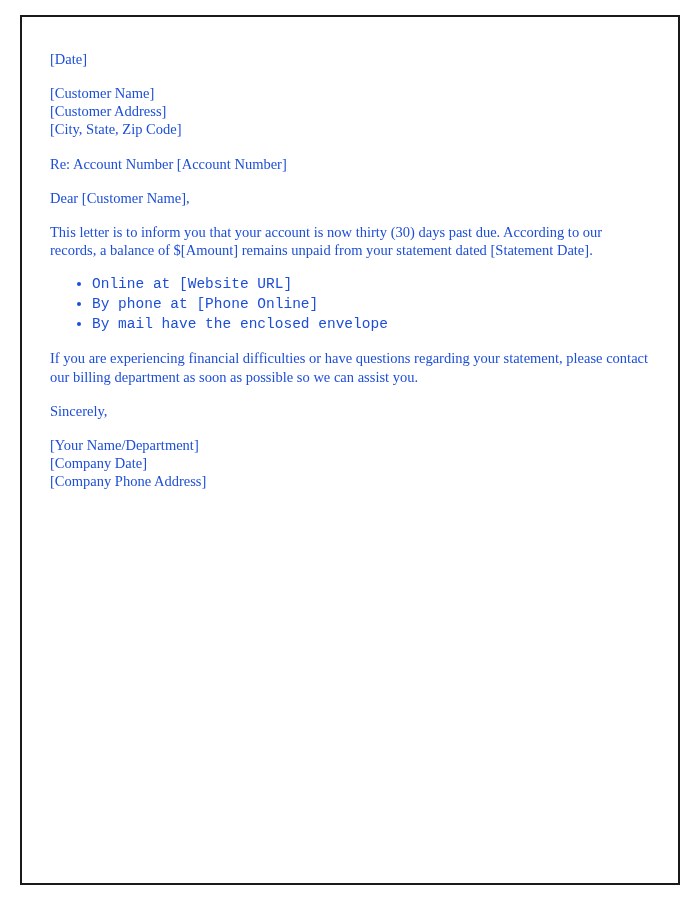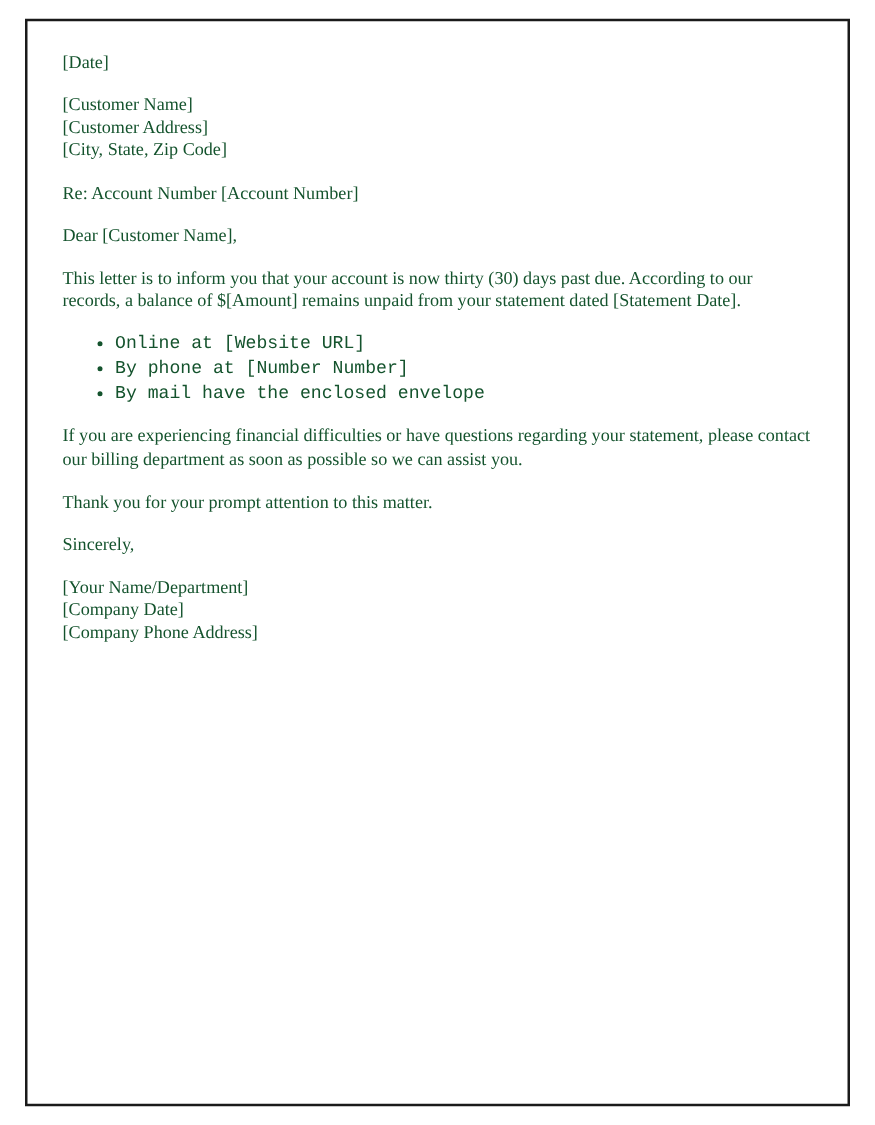--- a/index.html
+++ b/index.html
@@ -10,22 +10,22 @@
       font-family: "Liberation Serif", "DejaVu Serif", serif;
     }
     .letter-page {
       position: absolute;
       left: 20px;
       top: 15px;
       width: 660px;
       height: 870px;
       background: #ffffff;
       border: 2px solid #1a1a1a;
-      padding: 24px 28px 28px 28px;
-      color: #14532d;
+      padding: 33px 28px 28px 28px;
+      color: #1d4ed8;
       font-size: 14.5px;
       line-height: 1.25;
       overflow: hidden;
     }
     .block { margin-bottom: 16px; }
     .line { display: block; }
     p.para { margin-bottom: 16px; }
     ul.methods {
       margin: 0 0 16px 0;
       padding-left: 42px;
@@ -56,27 +56,26 @@
   <div class="block">
     <span class="line">Dear [Customer Name],</span>
   </div>
 
   <p class="para">This letter is to inform you that your account is now thirty (30) days past due. According to our records, a balance of $[Amount] remains unpaid from your statement dated [Statement Date].</p>
 
 
 
   <ul class="methods">
     <li>Online at [Website URL]</li>
-    <li>By phone at [Number Number]</li>
+    <li>By phone at [Phone Online]</li>
     <li>By mail have the enclosed envelope</li>
   </ul>
 
   <p class="para">If you are experiencing financial difficulties or have questions regarding your statement, please contact our billing department as soon as possible so we can assist you.</p>
 
-  <p class="para">Thank you for your prompt attention to this matter.</p>
 
   <div class="block">
     <span class="line">Sincerely,</span>
   </div>
 
   <div class="block">
     <span class="line">[Your Name/Department]</span>
     <span class="line">[Company Date]</span>
     <span class="line">[Company Phone Address]</span>
   </div>

